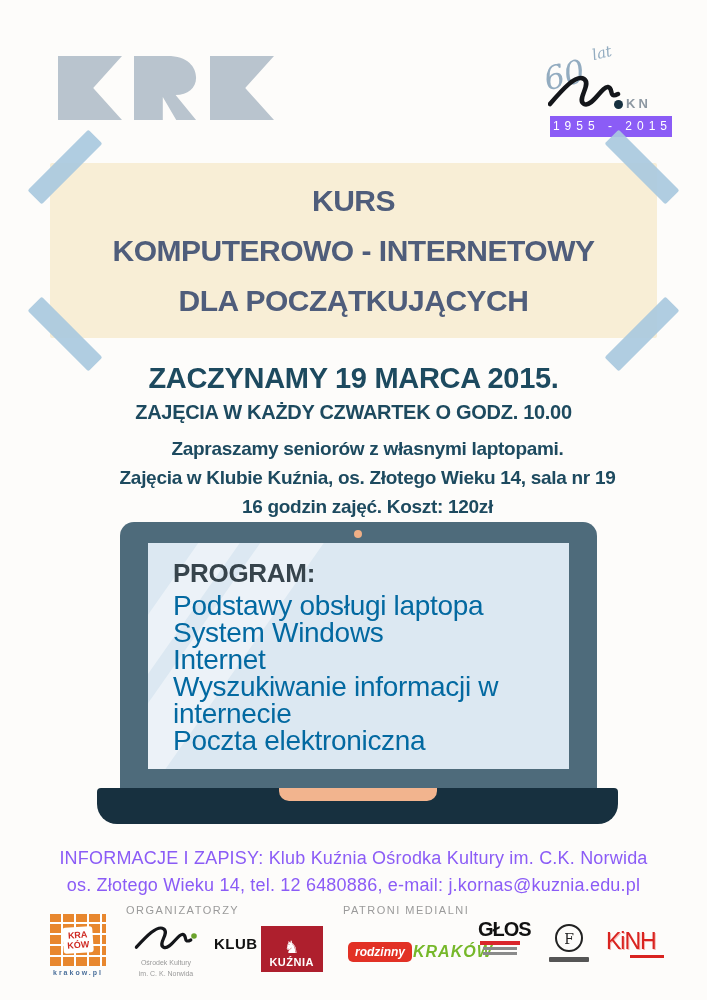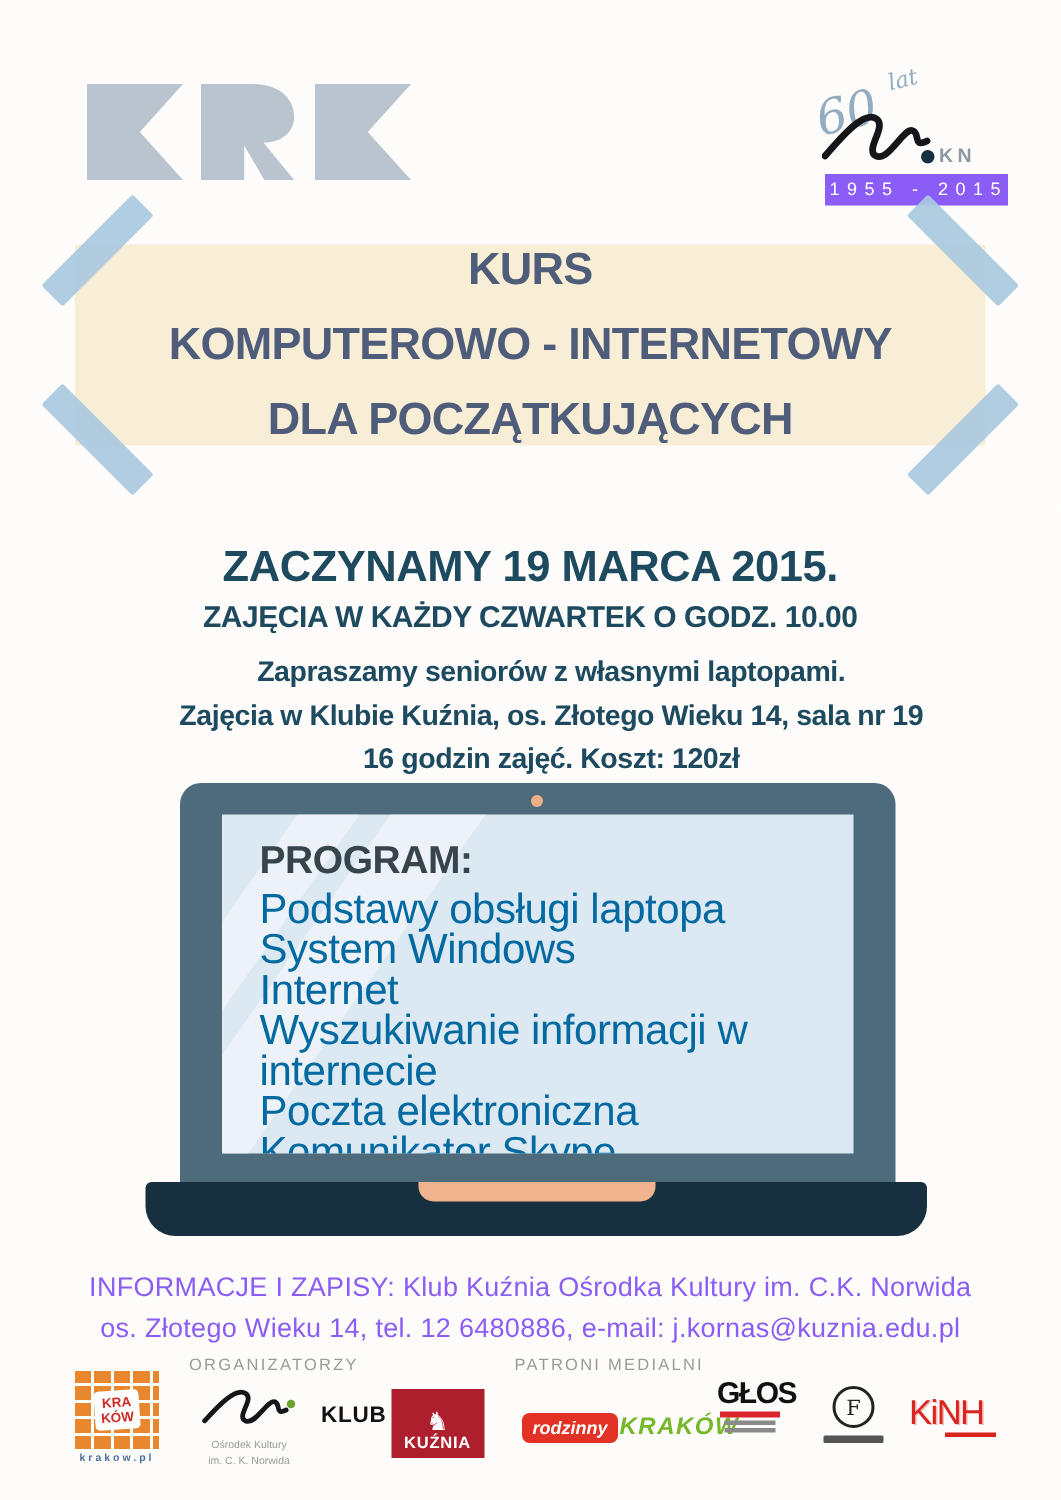--- a/index.html
+++ b/index.html
@@ -19,21 +19,21 @@
              font-size:15px; color:#93acc0; transform:rotate(-14deg); }
   .okn-squiggle { position:absolute; left:14px; top:26px; }
   .okn-kn { position:absolute; left:80px; top:56px; font-size:13px; font-weight:bold;
             color:#8d98a2; letter-spacing:3px; }
   .okn-dot { display:inline-block; width:9px; height:9px; border-radius:50%; background:#16303f;
              margin-right:3px; vertical-align:-1px; }
   .okn-years { position:absolute; left:16px; top:76px; width:122px; height:21px; background:#8b5cf6;
                color:#ffffff; font-size:12px; letter-spacing:5px; text-align:right; line-height:21px; }
 
   
-  .title-box { position:absolute; left:50px; top:163px; width:607px; height:134px;
+  .title-box { position:absolute; left:50px; top:163px; width:607px; height:175px;
                background:#f8eed6; border-radius:2px; }
   .tape { position:absolute; width:86px; height:20px; background:#a9c9de; opacity:.92; border-radius:2px; }
   .tape.tl { left:-28px; top:-6px;  transform:rotate(-45deg); }
   .tape.tr { right:-28px; top:-6px; transform:rotate(45deg); }
   .tape.bl { left:-28px; bottom:-6px; transform:rotate(45deg); }
   .tape.br { right:-28px; bottom:-6px; transform:rotate(-45deg); }
   .title-lines { position:absolute; inset:0; display:flex; flex-direction:column; justify-content:center;
                  align-items:center; gap:16px; }
   .title-line { color:#4f5d7b; font-weight:bold; font-size:30px; letter-spacing:-0.5px; }
 
@@ -170,21 +170,20 @@
         <div class="streak s1"></div>
         <div class="streak s2"></div>
         <div class="screen-content">
           <div class="screen-heading">PROGRAM:</div>
           <ul class="screen-list">
             <li>Podstawy obsługi laptopa</li>
             <li>System Windows</li>
             <li>Internet</li>
             <li>Wyszukiwanie informacji w internecie</li>
             <li>Poczta elektroniczna</li>
-            <li>Komunikator Skype</li>
           </ul>
         </div>
       </div>
     </div>
     <div class="laptop-base">
       <div class="laptop-notch"></div>
     </div>
   </div>
 
   <div class="contact">

